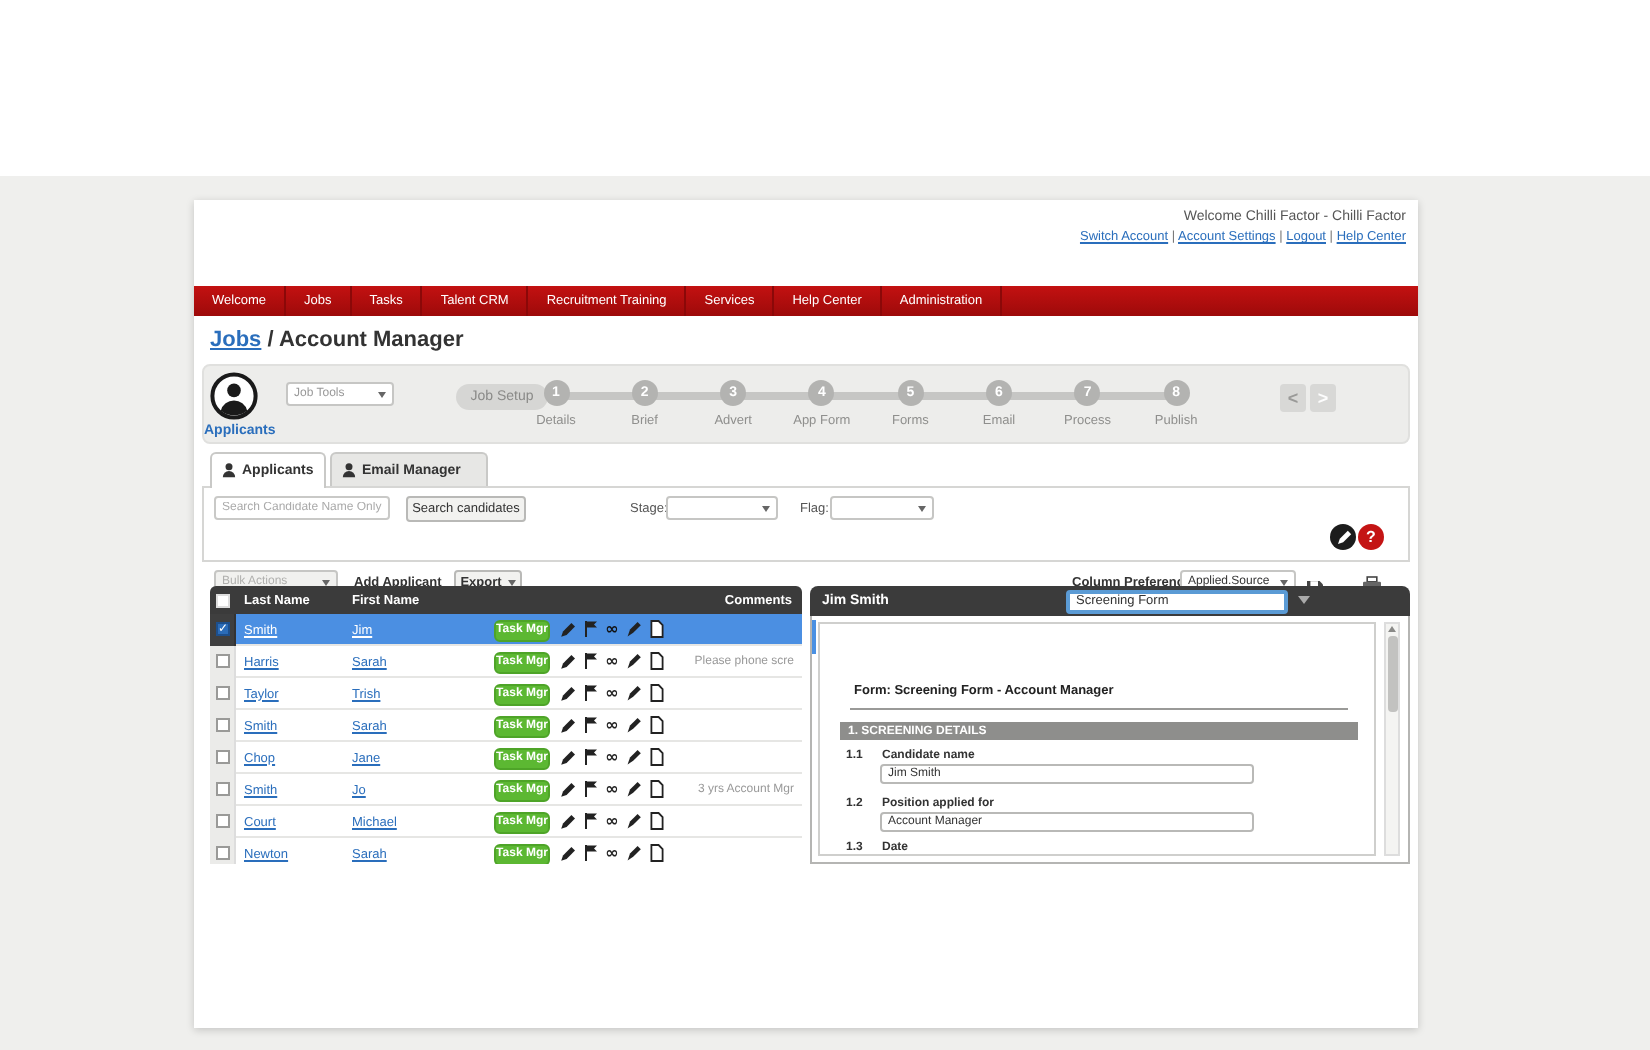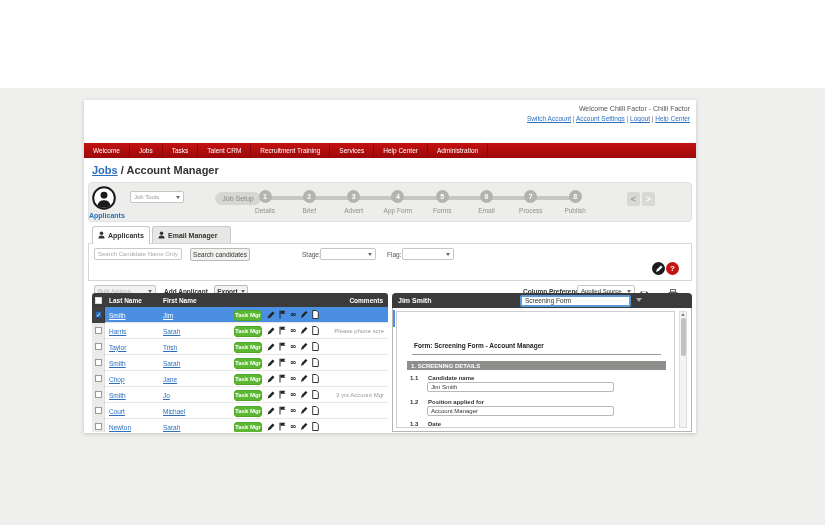--- a/index.html
+++ b/index.html
@@ -1,20 +1,20 @@
 <!DOCTYPE html>
 <html><head>
 <meta charset="utf-8">
 <style>
   * { margin:0; padding:0; box-sizing:border-box; }
   html,body { width:825px; height:525px; background:#fff; overflow:hidden;
     font-family:"Liberation Sans","DejaVu Sans",sans-serif; }
   .stage { position:relative; width:825px; height:525px; }
   .gray-bg { position:absolute; left:0; top:88px; width:825px; height:437px; background:#efefed; }
-  .card { position:absolute; left:84px; top:100px; width:612px; height:333px; background:#fff;
+  .card { position:absolute; left:97px; top:100px; width:612px; height:414px; background:#fff;
     box-shadow:0 1px 4px rgba(0,0,0,.18); overflow:hidden; }
 
   
   .welcome-line { position:absolute; right:6px; top:5px; font-size:7px; color:#555; }
   .account-links { position:absolute; right:6px; top:15px; font-size:6.5px; }
   .hdr-link { color:#2a6ebc; text-decoration:underline; cursor:pointer; }
   .lnk-sep { color:#777; }
 
   
   .navbar { position:absolute; left:0; top:43px; width:612px; height:15px;

